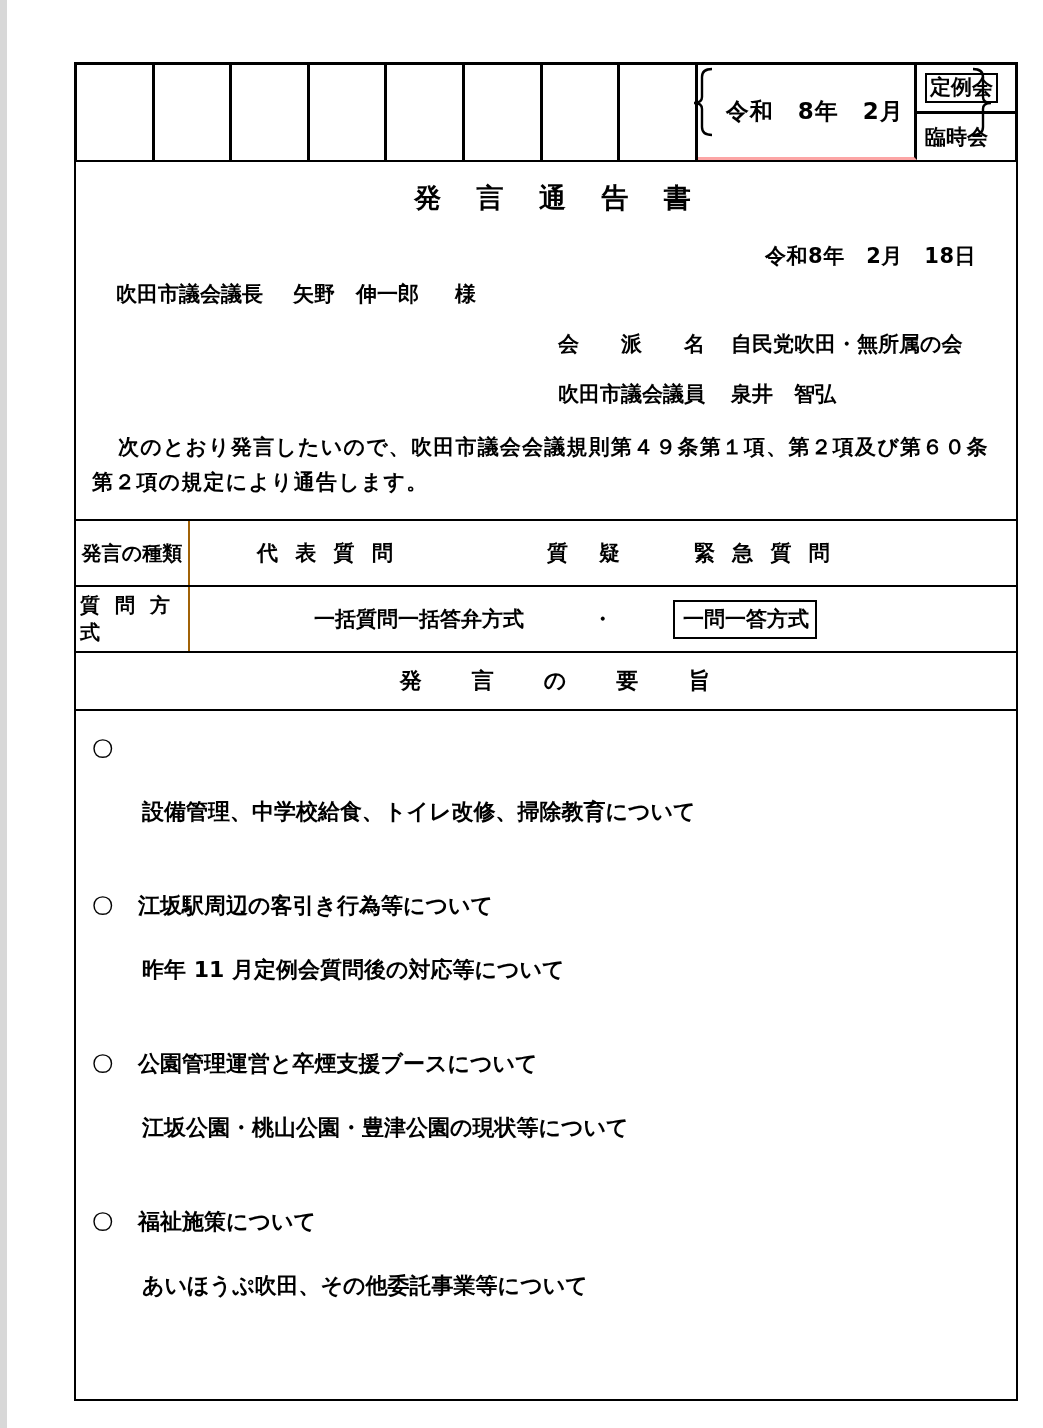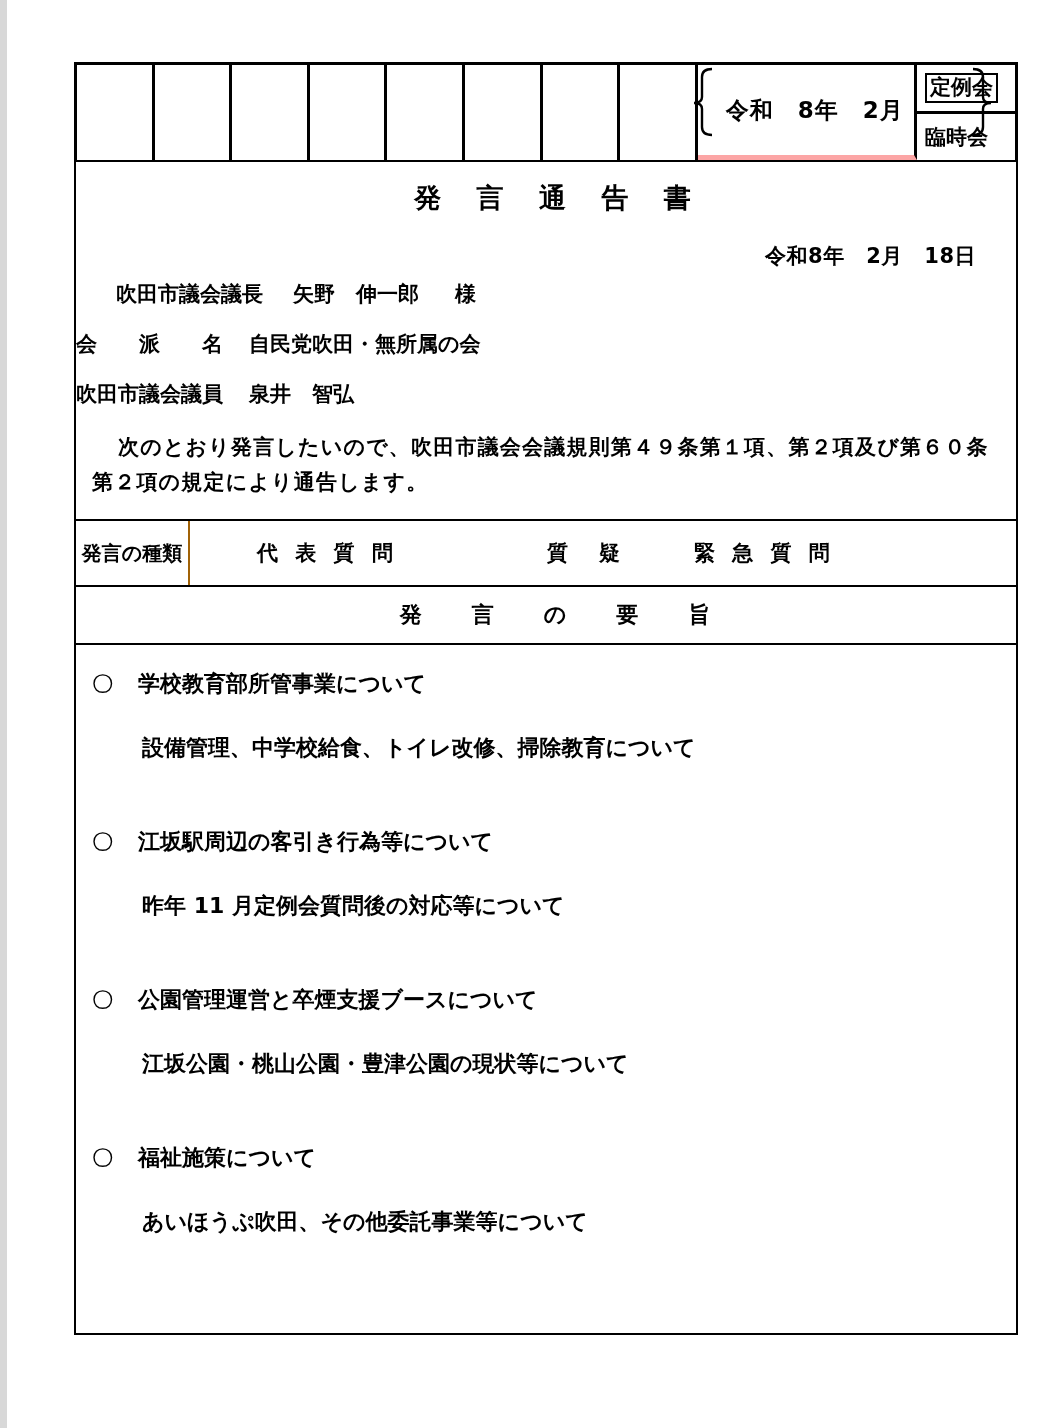--- a/index.html
+++ b/index.html
@@ -52,21 +52,21 @@
     flex: 1;
     position: relative;
     height: 100%;
     display: flex;
     align-items: stretch;
   }
   #session-date {
     flex: 1;
     box-sizing: border-box;
     border-right: 3px solid #000;
-    border-bottom: 5px solid #fca5a5;
+    border-bottom: 3px solid #fca5a5;
     display: flex;
     align-items: center;
     justify-content: center;
     font-size: 23px;
     font-weight: bold;
     letter-spacing: 1px;
     padding-left: 18px;
   }
   #session-kinds {
     width: 98px;
@@ -135,20 +135,21 @@
     font-weight: bold;
     margin-top: 10px;
     padding-left: 40px;
   }
   #addressee .sp { display: inline-block; width: 30px; }
   #addressee .sp2 { display: inline-block; width: 36px; }
   .right-line {
     font-size: 21px;
     font-weight: bold;
     text-align: left;
+    padding-left: 482px;
     margin-top: 22px;
   }
   .right-line .gap { display: inline-block; width: 26px; }
   #regulation {
     font-size: 21px;
     font-weight: bold;
     line-height: 1.65;
     padding: 22px 16px 12px 16px;
     letter-spacing: 1.2px;
   }
@@ -310,29 +311,38 @@
       <div class="form-value">
         <span class="opt">代 表 質 問</span>
         <span class="gap1"></span>
         <span class="gap2"></span>
         <span class="opt">質　疑</span>
         <span class="gap3"></span>
         <span class="opt">緊 急 質 問</span>
       </div>
     </div>
 
+    <div class="form-row" id="method-row">
+      <div class="form-label spaced">質 問 方 式</div>
+      <div class="form-value">
+        <span class="opt nospace">一括質問一括答弁方式</span>
+        <span class="gap1"></span>
+        <span class="dot">・</span>
+        <span class="gap2"></span>
+        <span class="opt plain-box">一問一答方式</span>
+      </div>
+    </div>
 
     <div id="summary-header">発　言　の　要　旨</div>
 
     <div id="summary-body">
 
       <div class="topic">
         <div class="topic-title">
           <span class="topic-marker">〇</span>
-          <span>学校教育部所管事業について</span>
         </div>
         <div class="topic-sub">設備管理、中学校給食、トイレ改修、掃除教育について</div>
       </div>
 
       <div class="topic">
         <div class="topic-title">
           <span class="topic-marker">〇</span>
           <span>江坂駅周辺の客引き行為等について</span>
         </div>
         <div class="topic-sub">昨年 11 月定例会質問後の対応等について</div>

